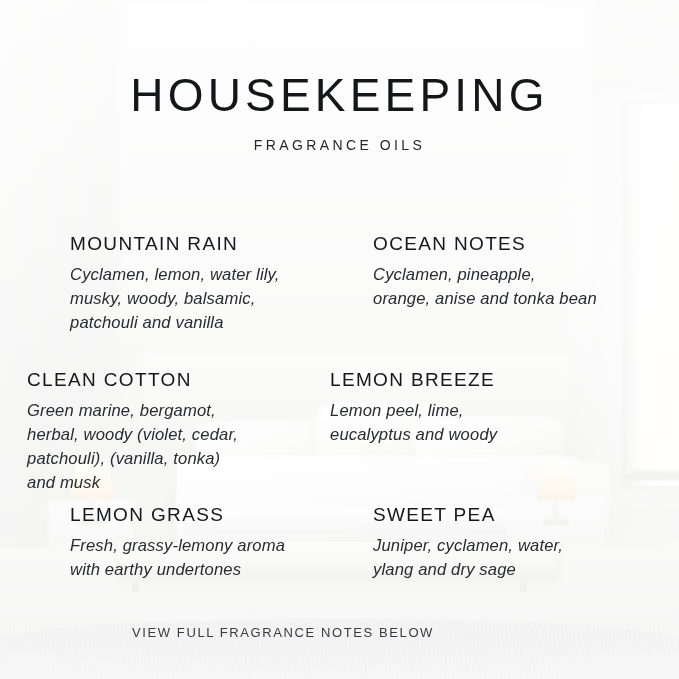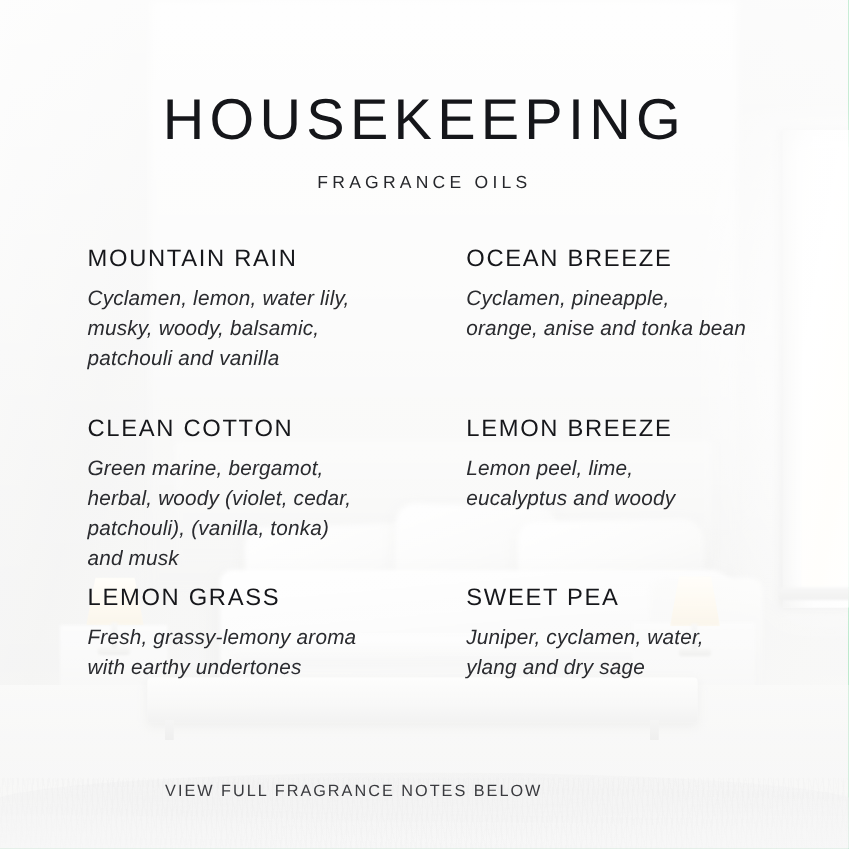--- a/index.html
+++ b/index.html
@@ -273,22 +273,22 @@
     width: 100%;
   }
   .col {
     width: 303px;
     flex: 0 0 303px;
   }
   .col.right {
     width: 300px;
     flex: 0 0 300px;
   }
-  .row-1 { height: 136px; }
-  .row-2 { height: 135px; }
+  .row-1 { height: 136px; margin-top: 36px; }
+  .row-2 { height: 135px; justify-content: flex-end; }
   .row-3 { height: 90px; }
 
   .item-name {
     font-size: 19px;
     font-weight: 500;
     letter-spacing: 1.35px;
     color: #16171b;
     line-height: 1;
     margin: 0 0 10px 0;
     white-space: nowrap;
@@ -372,21 +372,21 @@
     <div class="grid">
 
       <div class="row row-1">
         <div class="col">
           <p class="item-name">MOUNTAIN RAIN</p>
           <p class="item-desc">Cyclamen, lemon, water lily,
 musky, woody, balsamic,
 patchouli and vanilla</p>
         </div>
         <div class="col right">
-          <p class="item-name">OCEAN BREEZE</p>
+          <p class="item-name">OCEAN NOTES</p>
           <p class="item-desc">Cyclamen, pineapple,
 orange, anise and tonka bean</p>
         </div>
       </div>
 
       <div class="row row-2">
         <div class="col">
           <p class="item-name">CLEAN COTTON</p>
           <p class="item-desc">Green marine, bergamot,
 herbal, woody (violet, cedar,

